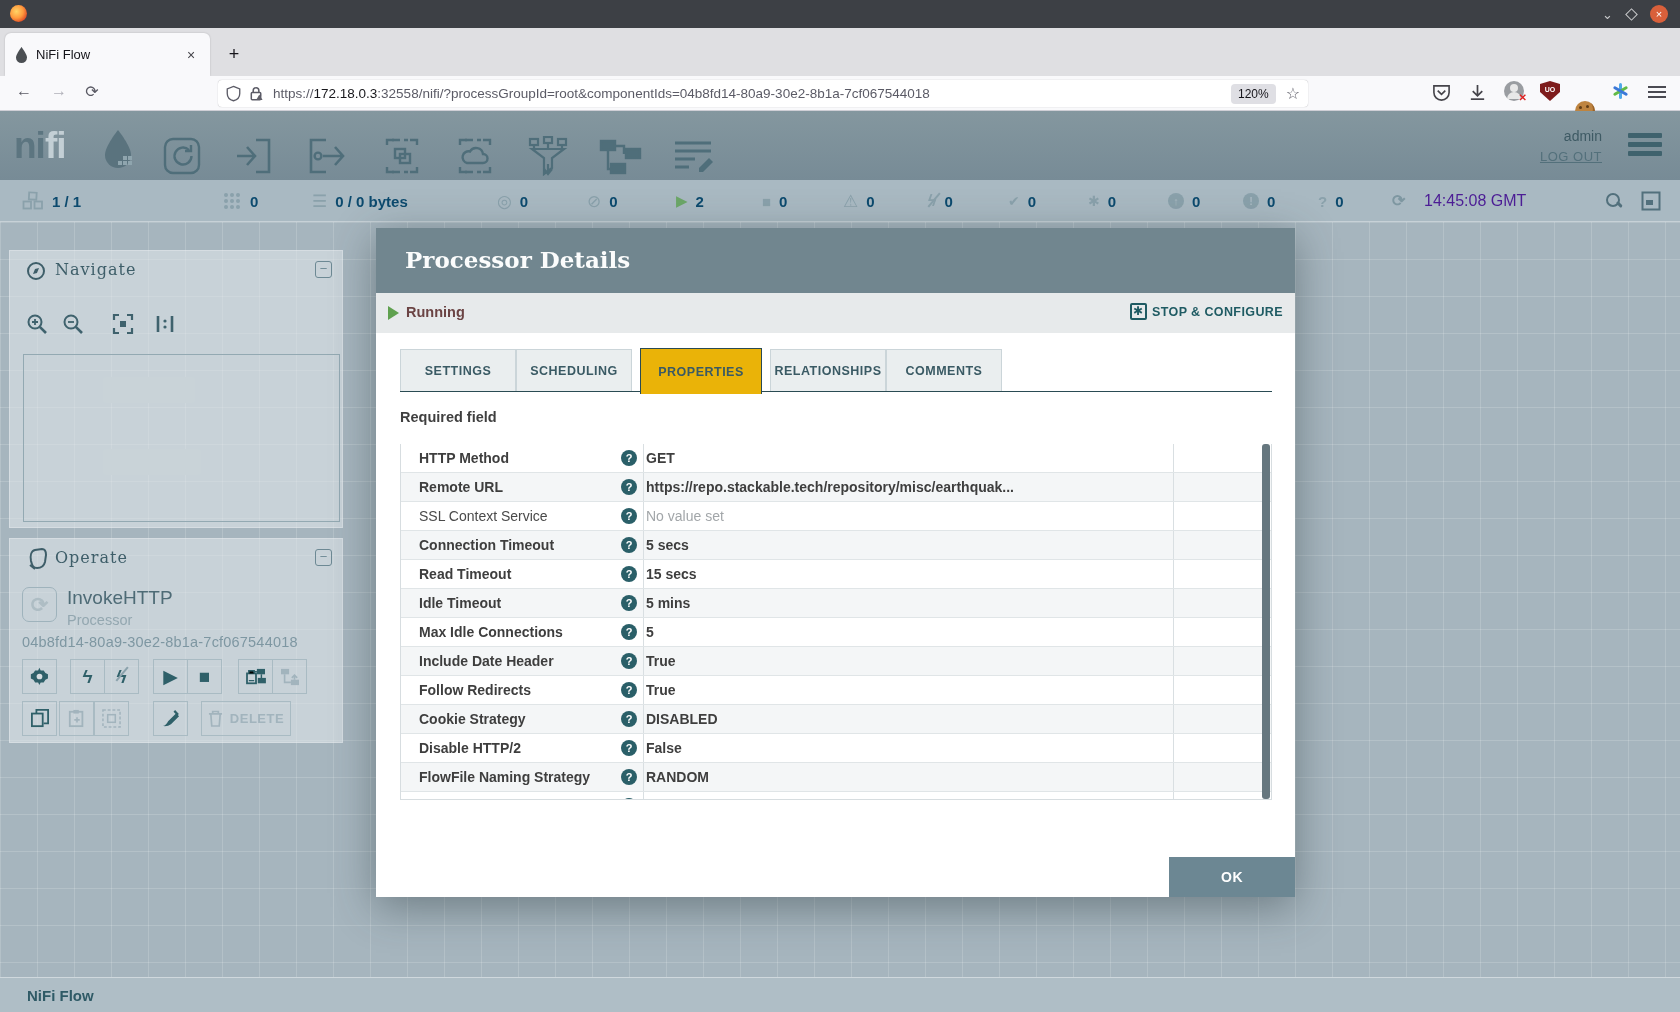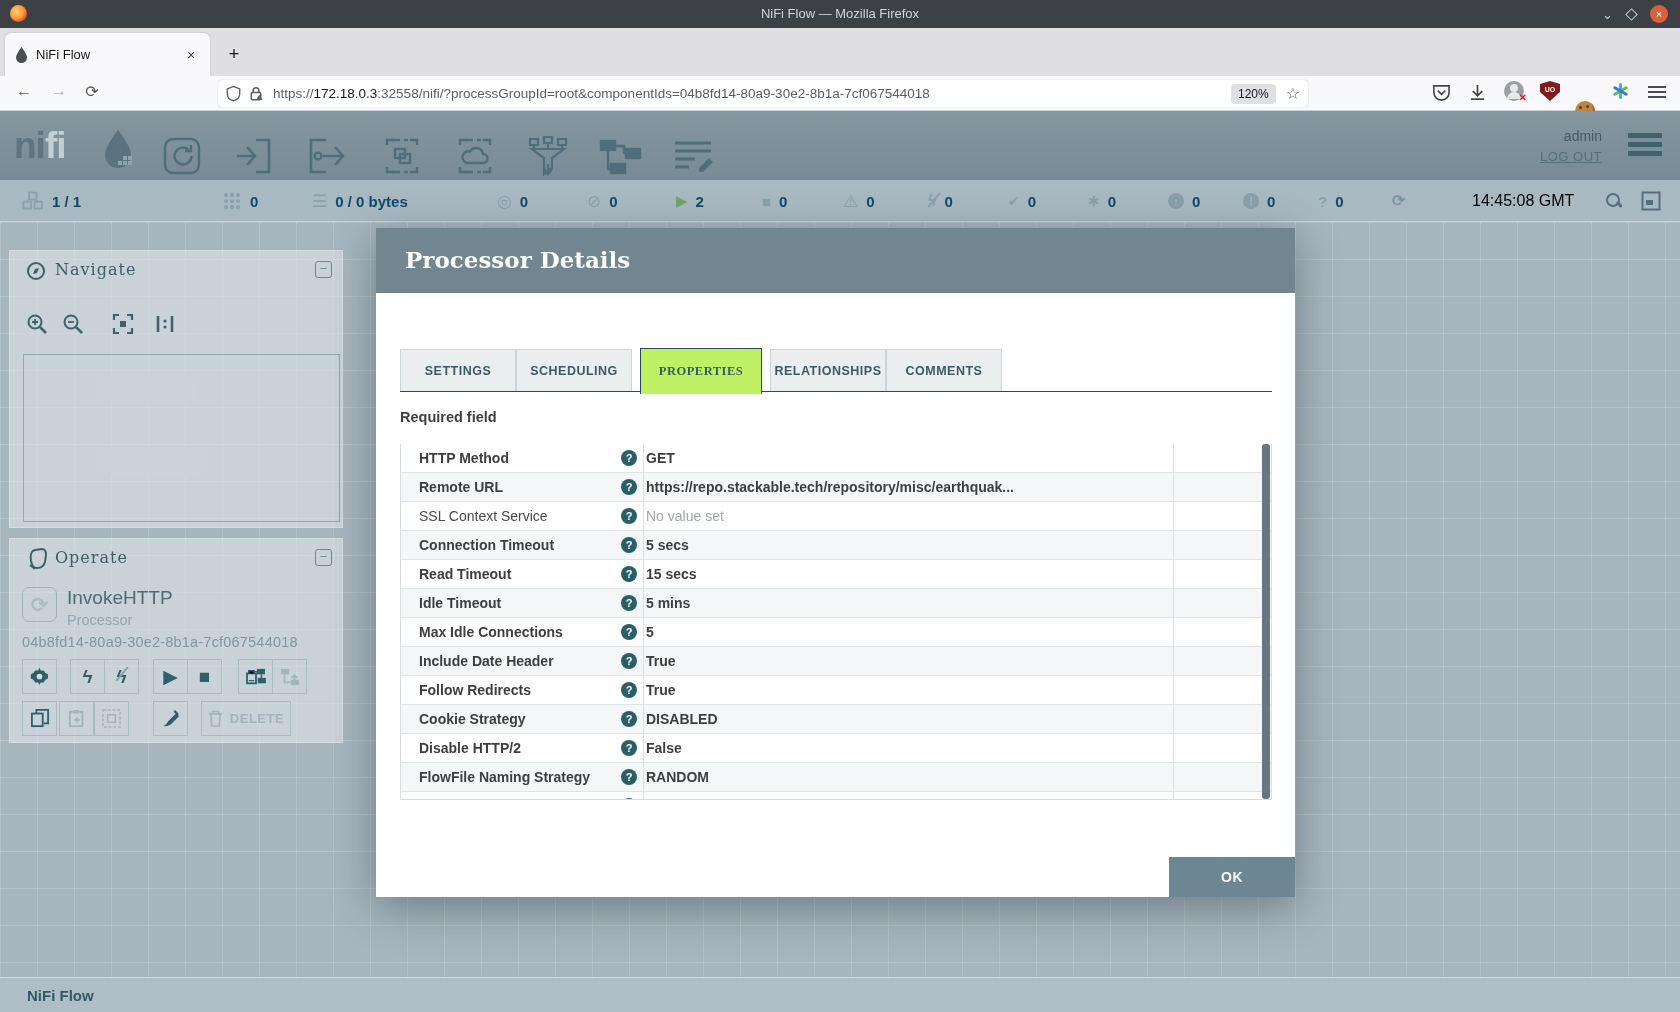--- a/index.html
+++ b/index.html
@@ -56,21 +56,21 @@
   
   .statsbar { position:absolute; left:0; top:180px; width:1680px; height:42px; background:#A9B9C2; border-bottom:1px solid rgba(255,255,255,.35); }
   .stat { position:absolute; top:0; height:42px; display:flex; align-items:center; gap:8px; color:#8AA1AB; }
   .stat .val { font-size:15px; color:#0c4a6e; font-weight:bold; }
   .sglyph { font-size:17px; }
   .play-green { color:#6CA768; font-size:15px; }
   .stop-sq { color:#8AA1AB; font-size:15px; }
   .badge-circle { width:16px; height:16px; border-radius:50%; background:#8AA1AB; color:#A9B9C2; font-size:11px; font-weight:bold; text-align:center; line-height:16px; }
   .bolt-slash { position:relative; font-size:16px; font-weight:bold; }
   .bolt-slash::after { content:""; position:absolute; left:-3px; top:7px; width:18px; height:1.8px; background:#8AA1AB; transform:rotate(-50deg); }
-  .time-text { position:absolute; left:1424px; top:12px; font-size:16px; color:#000000;margin-left:48px; }
+  .time-text { position:absolute; left:1424px; top:12px; font-size:16px; color:#4c1d95; }
   .refresh-g { position:absolute; left:1392px; top:11px; font-size:16px; color:#7E97A1; font-weight:bold; }
   .mag { position:relative; width:18px; height:18px; }
   .mag::before { content:""; position:absolute; left:1px; top:1px; width:10px; height:10px; border:2px solid #52707C; border-radius:50%; }
   .mag::after { content:""; position:absolute; left:11px; top:11px; width:7px; height:2.5px; background:#52707C; transform:rotate(45deg); border-radius:2px; }
 
   
   .canvas { position:absolute; left:0; top:222px; width:1680px; height:755px; background-color:#A6B5BE;
     background-image:linear-gradient(rgba(255,255,255,.16) 1px, transparent 1px),linear-gradient(90deg, rgba(255,255,255,.16) 1px, transparent 1px);
     background-size:37px 37px; }
   .panel { position:absolute; left:9px; width:334px; background:rgba(227,234,237,.55); border:1px solid rgba(255,255,255,.25); }
@@ -97,21 +97,21 @@
   .dlg-title { position:absolute; left:29px; top:18px; font-family:"DejaVu Serif", serif; font-size:23px; font-weight:bold; color:#FBFCFC; }
   .dlg-status { position:absolute; left:0; top:65px; width:919px; height:40px; background:#E7EAEB; }
   .run-play { position:absolute; left:12px; top:13px; width:0; height:0; border-left:11px solid #5FA14F; border-top:7px solid transparent; border-bottom:7px solid transparent; }
   .run-text { position:absolute; left:30px; top:11px; font-size:14.5px; font-weight:bold; color:#6B4444; }
   .stopcfg { position:absolute; right:12px; top:10px; display:flex; align-items:center; gap:5px; color:#1F5B63; }
   .stopcfg .lbl { font-size:12.5px; font-weight:bold; letter-spacing:.4px; }
   .gearbox { position:relative; width:17px; height:17px; border:2px solid #1F5B63; border-radius:2px; }
   .gearbox::after { content:"✱"; position:absolute; left:1px; top:-1px; font-size:12px; color:#1F5B63; }
 
   .dlg-tab { position:absolute; top:121px; height:43px; background:#EAEEEF; border:1px solid #CBD5D9; color:#3A5A64; font-size:12.5px; font-weight:bold; letter-spacing:.5px; display:flex; align-items:center; justify-content:center; }
-  .dlg-tab.active { top:120px; height:46px; background:#bef264; border:1px solid #2A4B53; border-bottom:none; z-index:3;font-family:Liberation Serif, serif; }
+  .dlg-tab.active { top:120px; height:46px; background:#eab308; border:1px solid #2A4B53; border-bottom:none; z-index:3; }
   .tab-underline { position:absolute; left:24px; top:163px; width:872px; height:1px; background:#2A4B53; z-index:2; }
   .dlg-required { position:absolute; left:24px; top:181px; font-size:14.5px; font-weight:bold; color:#3F3F3F; }
 
   .dlg-table { position:absolute; left:24px; top:216px; width:872px; }
   .tbl-head { display:flex; height:36px; background:#74898F; color:#fff; font-size:14.5px; font-weight:bold; align-items:center; }
   .th-prop { width:242px; padding-left:18px; }
   .th-val { padding-left:10px; }
   .tbl-body { height:356px; overflow:hidden; border:1px solid #D7DDE0; border-top:none; position:relative; }
   .trow { display:flex; height:29px; border-bottom:1px solid #E0E5E7; background:#fff; align-items:stretch; }
   .trow:nth-child(even) { background:#F4F6F7; }
@@ -126,21 +126,20 @@
 
   svg { display:block; }
 </style>
 </head>
 <body>
 
 <div class="screen">
 
   <div class="titlebar">
     <div class="ff-logo"></div>
-    <div class="win-title">NiFi Flow — Mozilla Firefox</div>
     <div class="winctl">
       <span class="glyph">⌄</span>
       <span class="win-diamond"></span>
       <span class="win-close">×</span>
     </div>
   </div>
 
   <div class="tabbar">
     <div class="tab">
       <svg class="nifi-drop-fav" viewBox="0 0 13 16">
@@ -490,20 +489,28 @@
   </div>
 
   <div class="breadcrumb-bar">
     <span class="breadcrumb">NiFi Flow</span>
   </div>
 
   <div class="dialog">
     <div class="dlg-header">
       <div class="dlg-title">Processor Details</div>
     </div>
+    <div class="dlg-status">
+      <div class="run-play"></div>
+      <div class="run-text">Running</div>
+      <div class="stopcfg">
+        <span class="gearbox"></span>
+        <span class="lbl">STOP &amp; CONFIGURE</span>
+      </div>
+    </div>
 
     <div class="dlg-tab" style="left:24px; width:116px">SETTINGS</div>
     <div class="dlg-tab" style="left:140px; width:116px">SCHEDULING</div>
     <div class="dlg-tab active" style="left:264px; width:122px">PROPERTIES</div>
     <div class="dlg-tab" style="left:394px; width:116px">RELATIONSHIPS</div>
     <div class="dlg-tab" style="left:510px; width:116px">COMMENTS</div>
     <div class="tab-underline"></div>
 
     <div class="dlg-required">Required field</div>
 

